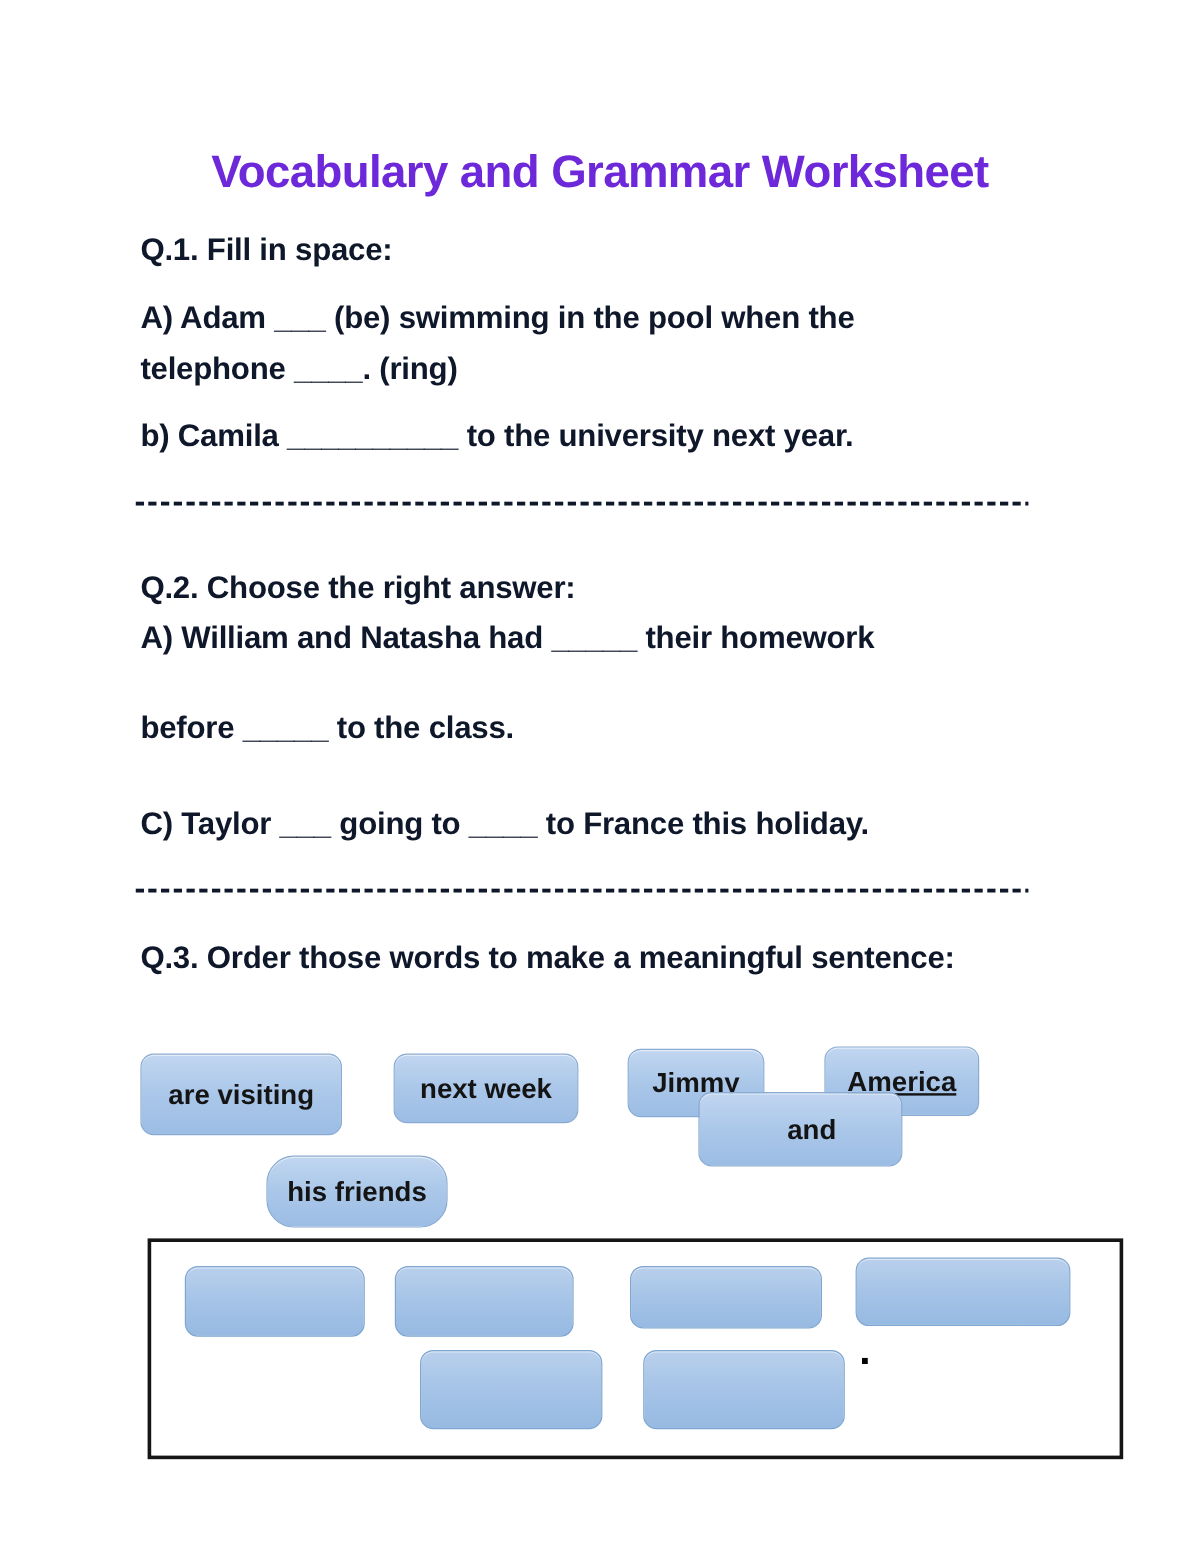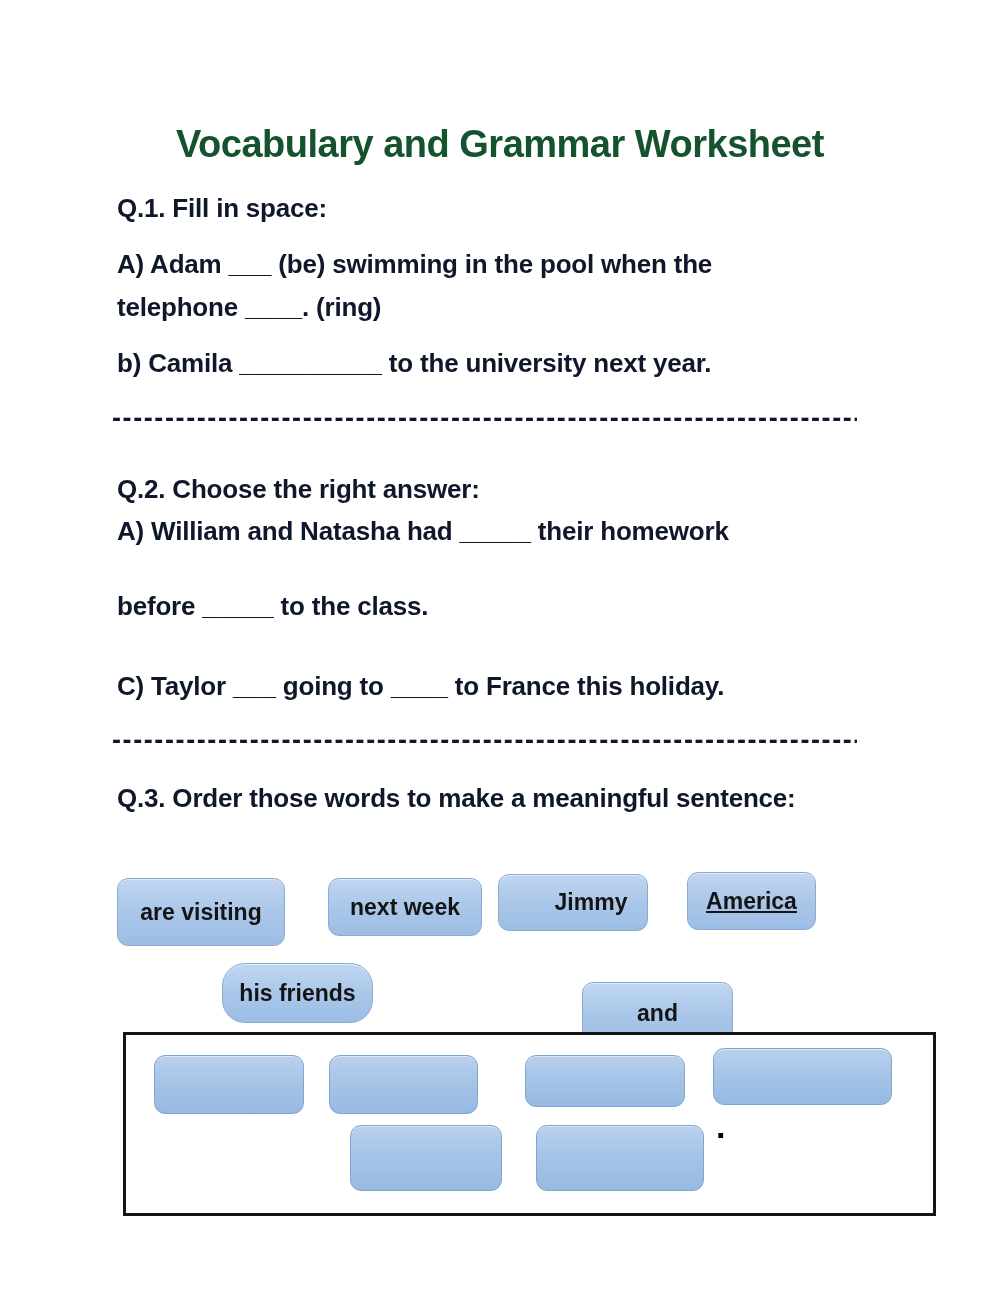--- a/index.html
+++ b/index.html
@@ -19,21 +19,21 @@
   .title {
     position: absolute;
     left: 0;
     right: 0;
     top: 123px;
     margin: 0;
     text-align: center;
     font-size: 38px;
     font-weight: bold;
     letter-spacing: -0.5px;
-    color: #14532d;
+    color: #6d28d9;
   }
   .txt {
     position: absolute;
     left: 117px;
     font-size: 26px;
     font-weight: bold;
     letter-spacing: -0.2px;
     white-space: nowrap;
     color: #0f172a;
   }
@@ -67,24 +67,24 @@
     color: #141414;
     border-radius: 11px;
     background: linear-gradient(180deg, #c1d6f0 0%, #aac7e9 50%, #9cbde4 100%);
     border: 1px solid #8aabd1;
     box-shadow: inset 0 1px 0 rgba(255,255,255,0.55);
     cursor: pointer;
     margin-top: 20px;
   }
   .chip-1 { left: 117px; top: 858px; width: 166px; height: 66px; }
   .chip-2 { left: 328px; top: 858px; width: 152px; height: 56px; text-align: center; }
-  .chip-3 { left: 498px; top: 854px; width: 112px; height: 55px; padding-left: 36px; }
+  .chip-3 { left: 523px; top: 854px; width: 112px; height: 55px; }
   .chip-4 { left: 687px; top: 852px; width: 127px; height: 56px; text-decoration: underline; }
   .chip-5 { left: 222px; top: 943px; width: 149px; height: 58px; border-radius: 23px; }
-  .chip-6 { left: 582px; top: 962px; width: 149px; height: 60px; }
+  .chip-6 { left: 582px; top: 890px; width: 149px; height: 60px; padding-left: 19px; }
 
   .answer-box {
     position: absolute;
     left: 123px;
     top: 1032px;
     width: 807px;
     height: 178px;
     border: 3px solid #151515;
     background: #ffffff;
   }

